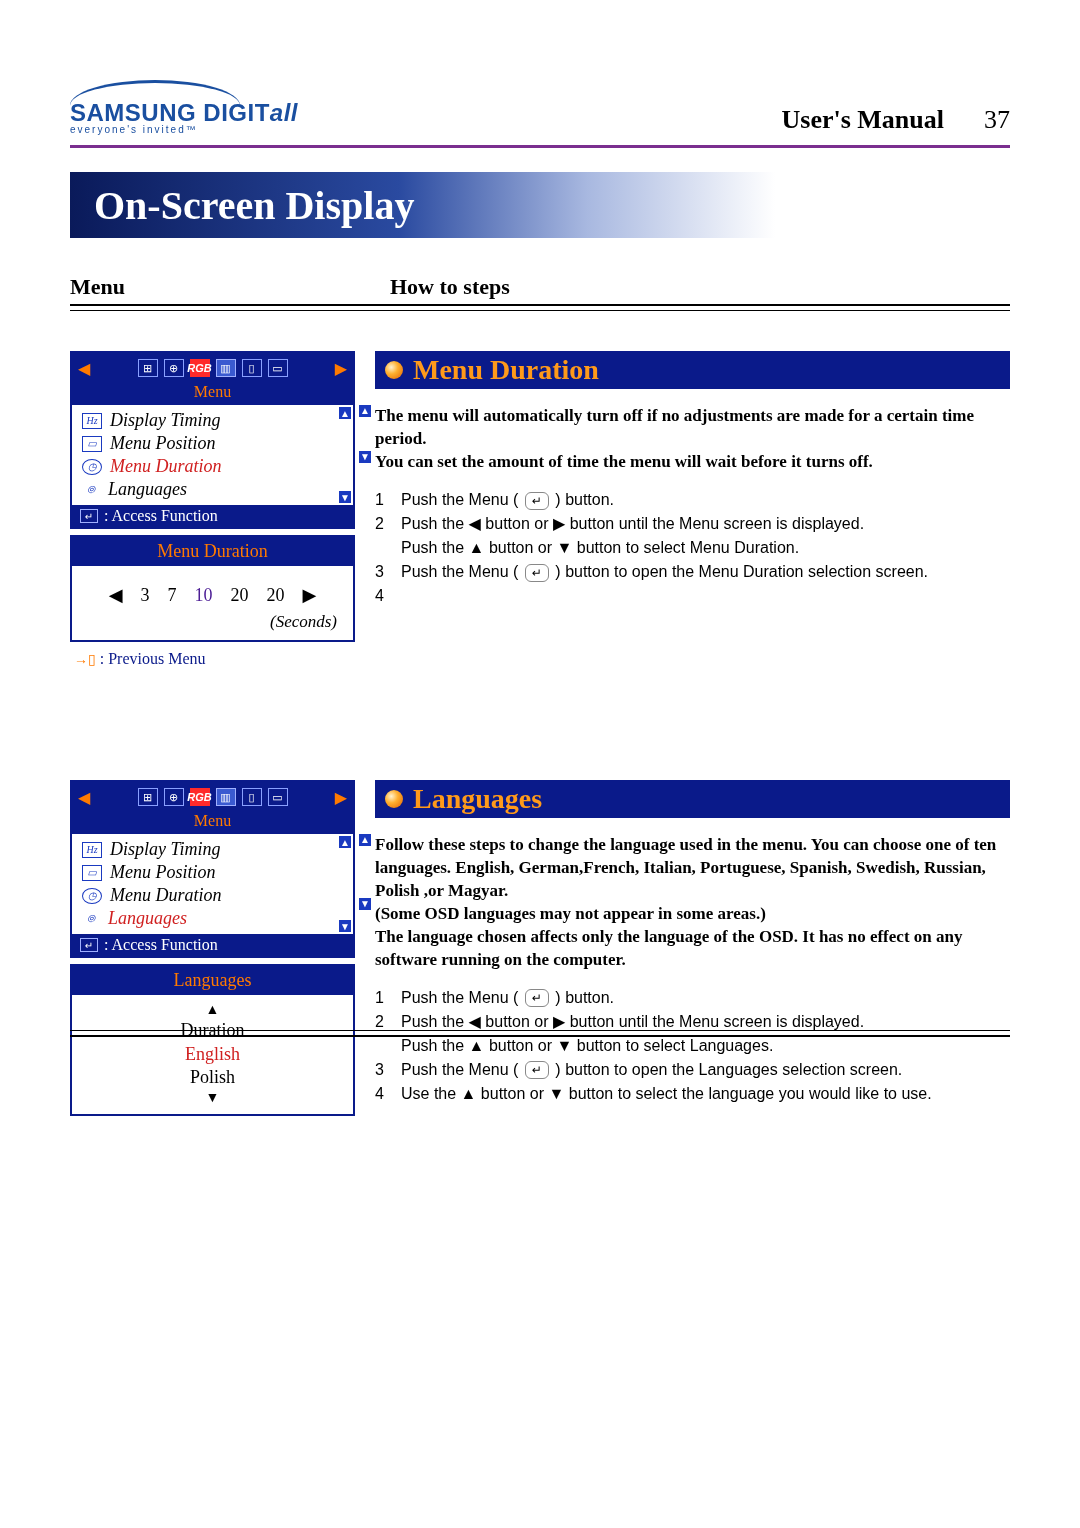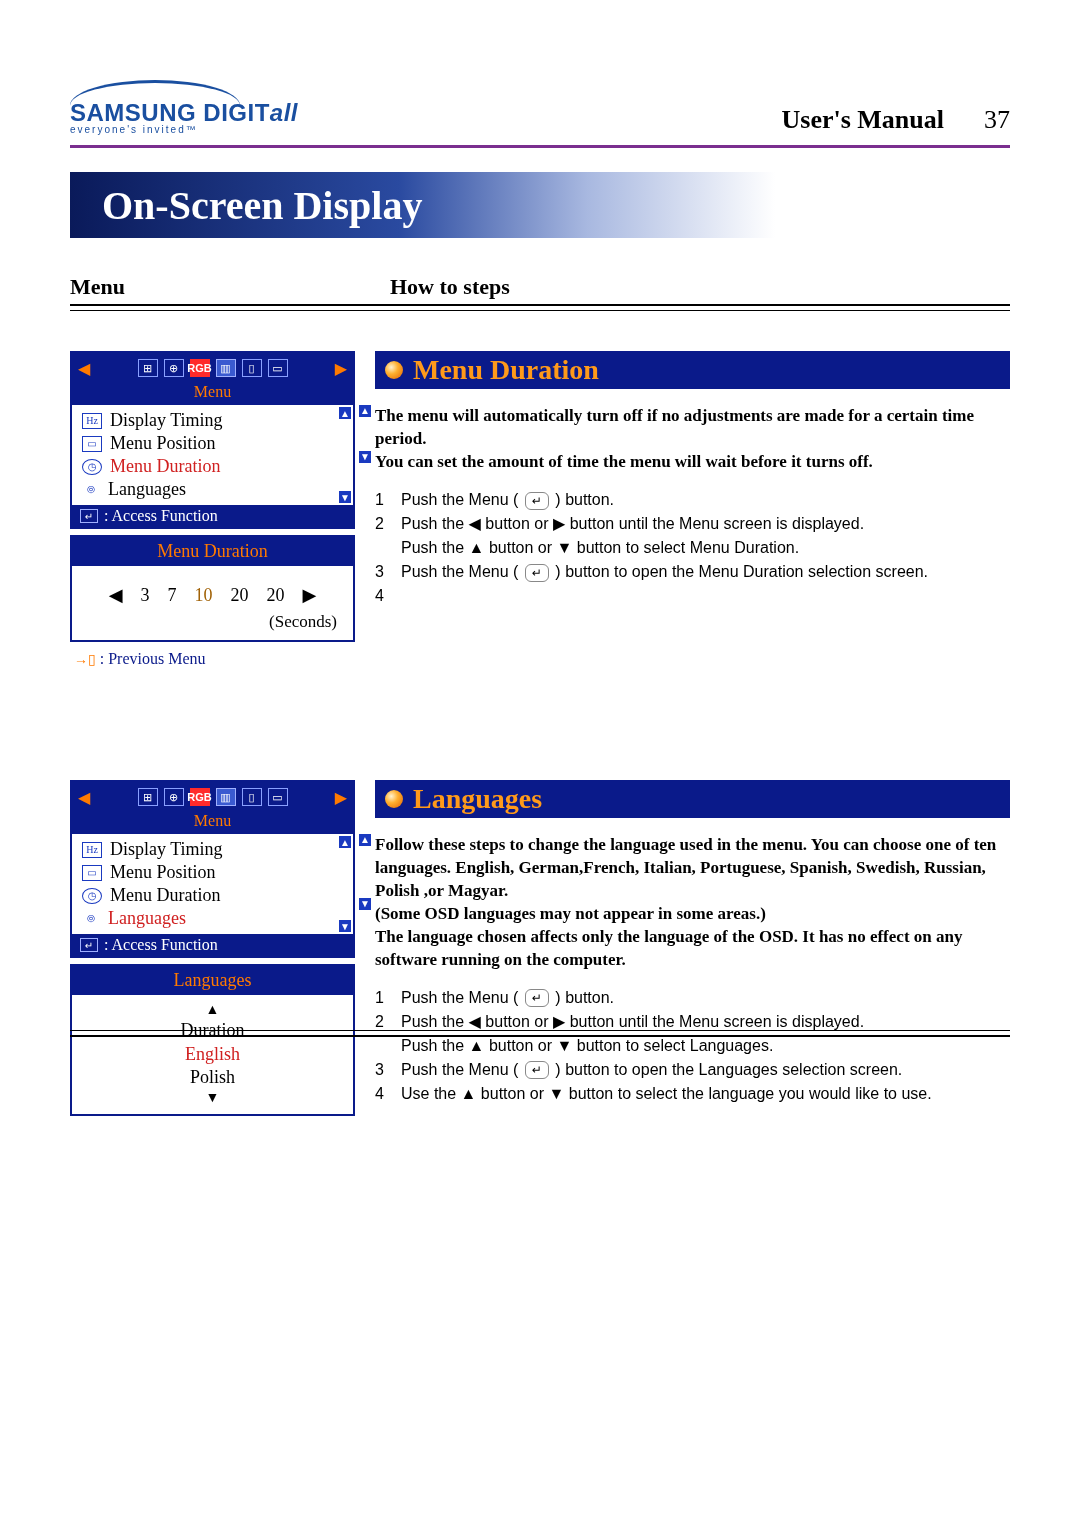--- a/index.html
+++ b/index.html
@@ -70,21 +70,20 @@
     background: linear-gradient(to right, #0a1a5a 0%, #2a4aa0 35%, #a8b8e0 55%, #ffffff 75%);
     display: flex;
     align-items: center;
     padding-left: 24px;
   }
   .section-banner span {
     font-family: "Times New Roman", serif;
     font-size: 40px;
     font-weight: bold;
     color: #fff;
-    margin-left: 8px;
   }
   .col-headers {
     display: flex;
     margin-top: 36px;
     font-family: "Times New Roman", serif;
     font-weight: bold;
     font-size: 22px;
   }
   .col-headers .c1 { width: 320px; }
   .col-headers .c2 { flex: 1; }
@@ -124,21 +123,21 @@
     align-items: center;
   }
   .osd-topbar .arrow { color: #ff7a00; font-size: 16px; }
   .osd-topbar .ic {
     width: 18px; height: 16px;
     display:inline-flex; align-items:center; justify-content:center;
     font-size: 11px;
     border:1px solid #8aa0ff;
     background:#0a1a8a;
   }
-  .osd-topbar .ic.rgb { background:#ff2a2a; color:#fff; border-color:#ff2a2a; font-weight:bold; }
+  .osd-topbar .ic.rgb { background:#ff2a2a; color:#fff; border-color:#ff2a2a; font-weight:bold;font-style:italic; }
   .osd-topbar .ic.sel { background:#3a5ad0; border-color:#a0b0ff; }
   .osd-menu-label {
     text-align:center;
     color:#ff7a00;
     font-family:"Times New Roman", serif;
     font-size:16px;
     padding: 0 0 4px 0;
     background:#0a1a8a;
   }
   .osd-list {
@@ -151,20 +150,21 @@
     font-size:10px; color:#fff; background:#1a3ac0;
     display:flex; align-items:center; justify-content:center;
   }
   .osd-list .scroll-up { top:2px; }
   .osd-list .scroll-dn { bottom:2px; }
   .osd-item {
     display:flex; align-items:center; gap:8px;
     padding: 1px 10px;
     font-family:"Times New Roman", serif;
     font-size:18px;
+    font-style:italic;
   }
   .osd-item .mini {
     width:18px; height:14px; border:1px solid #1a3ac0;
     display:inline-flex; align-items:center; justify-content:center;
     font-size:10px; color:#1a3ac0;
   }
   .osd-item.sel { color:#d02020; }
   .osd-foot {
     background:#0a1a8a;
     color:#fff;
@@ -186,23 +186,23 @@
   }
   .osd-values {
     padding: 18px 10px 8px 10px;
     font-family:"Times New Roman", serif;
     font-size:18px;
     text-align:center;
   }
   .osd-values .vals {
     display:flex; justify-content:center; gap:18px; align-items:center;
   }
-  .osd-values .sel { color:#a16207; }
+  .osd-values .sel { color:#4c1d95; }
   .osd-values .unit {
-    text-align:right; padding-right:6px; margin-top:6px; font-size:17px;
+    text-align:right; padding-right:6px; margin-top:6px; font-size:17px;font-style:italic;
   }
   .osd-prev {
     color:#0a1a8a;
     font-family:"Times New Roman", serif;
     font-size:16px;
     padding:2px 4px;
     display:flex; align-items:center; gap:4px;
   }
   .osd-prev .pi { color:#ff7a00; font-size:14px; }
 

